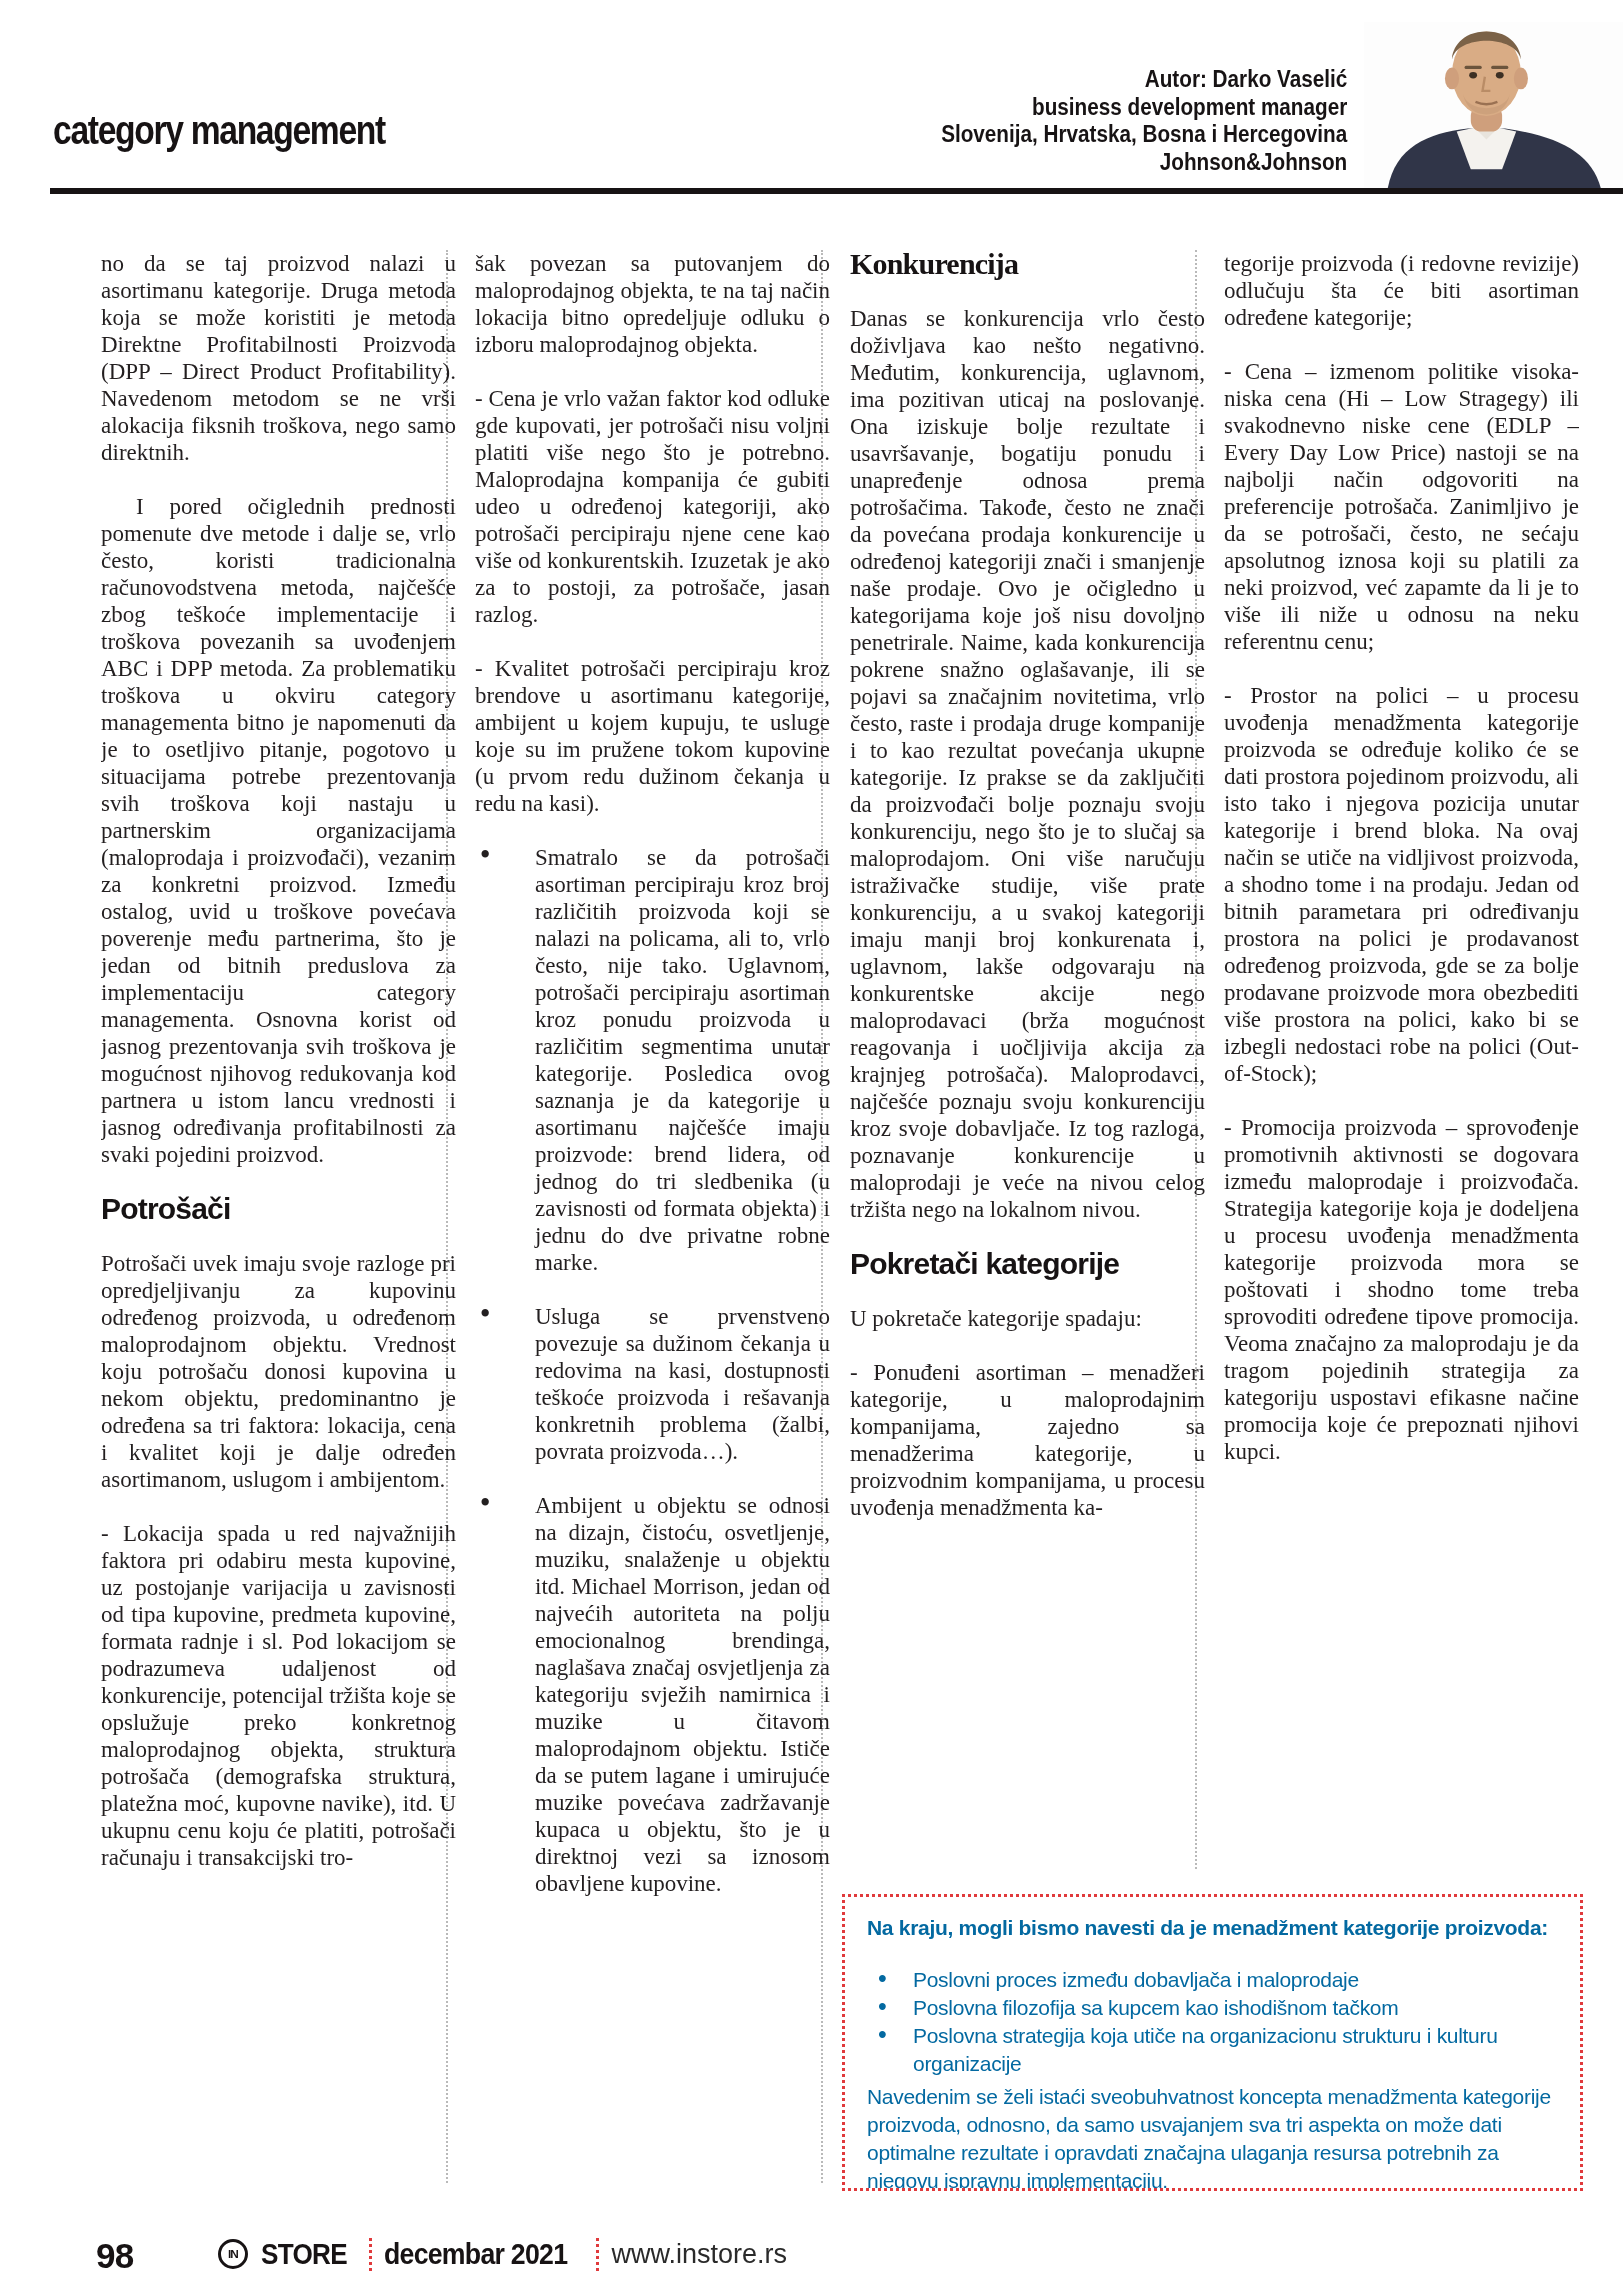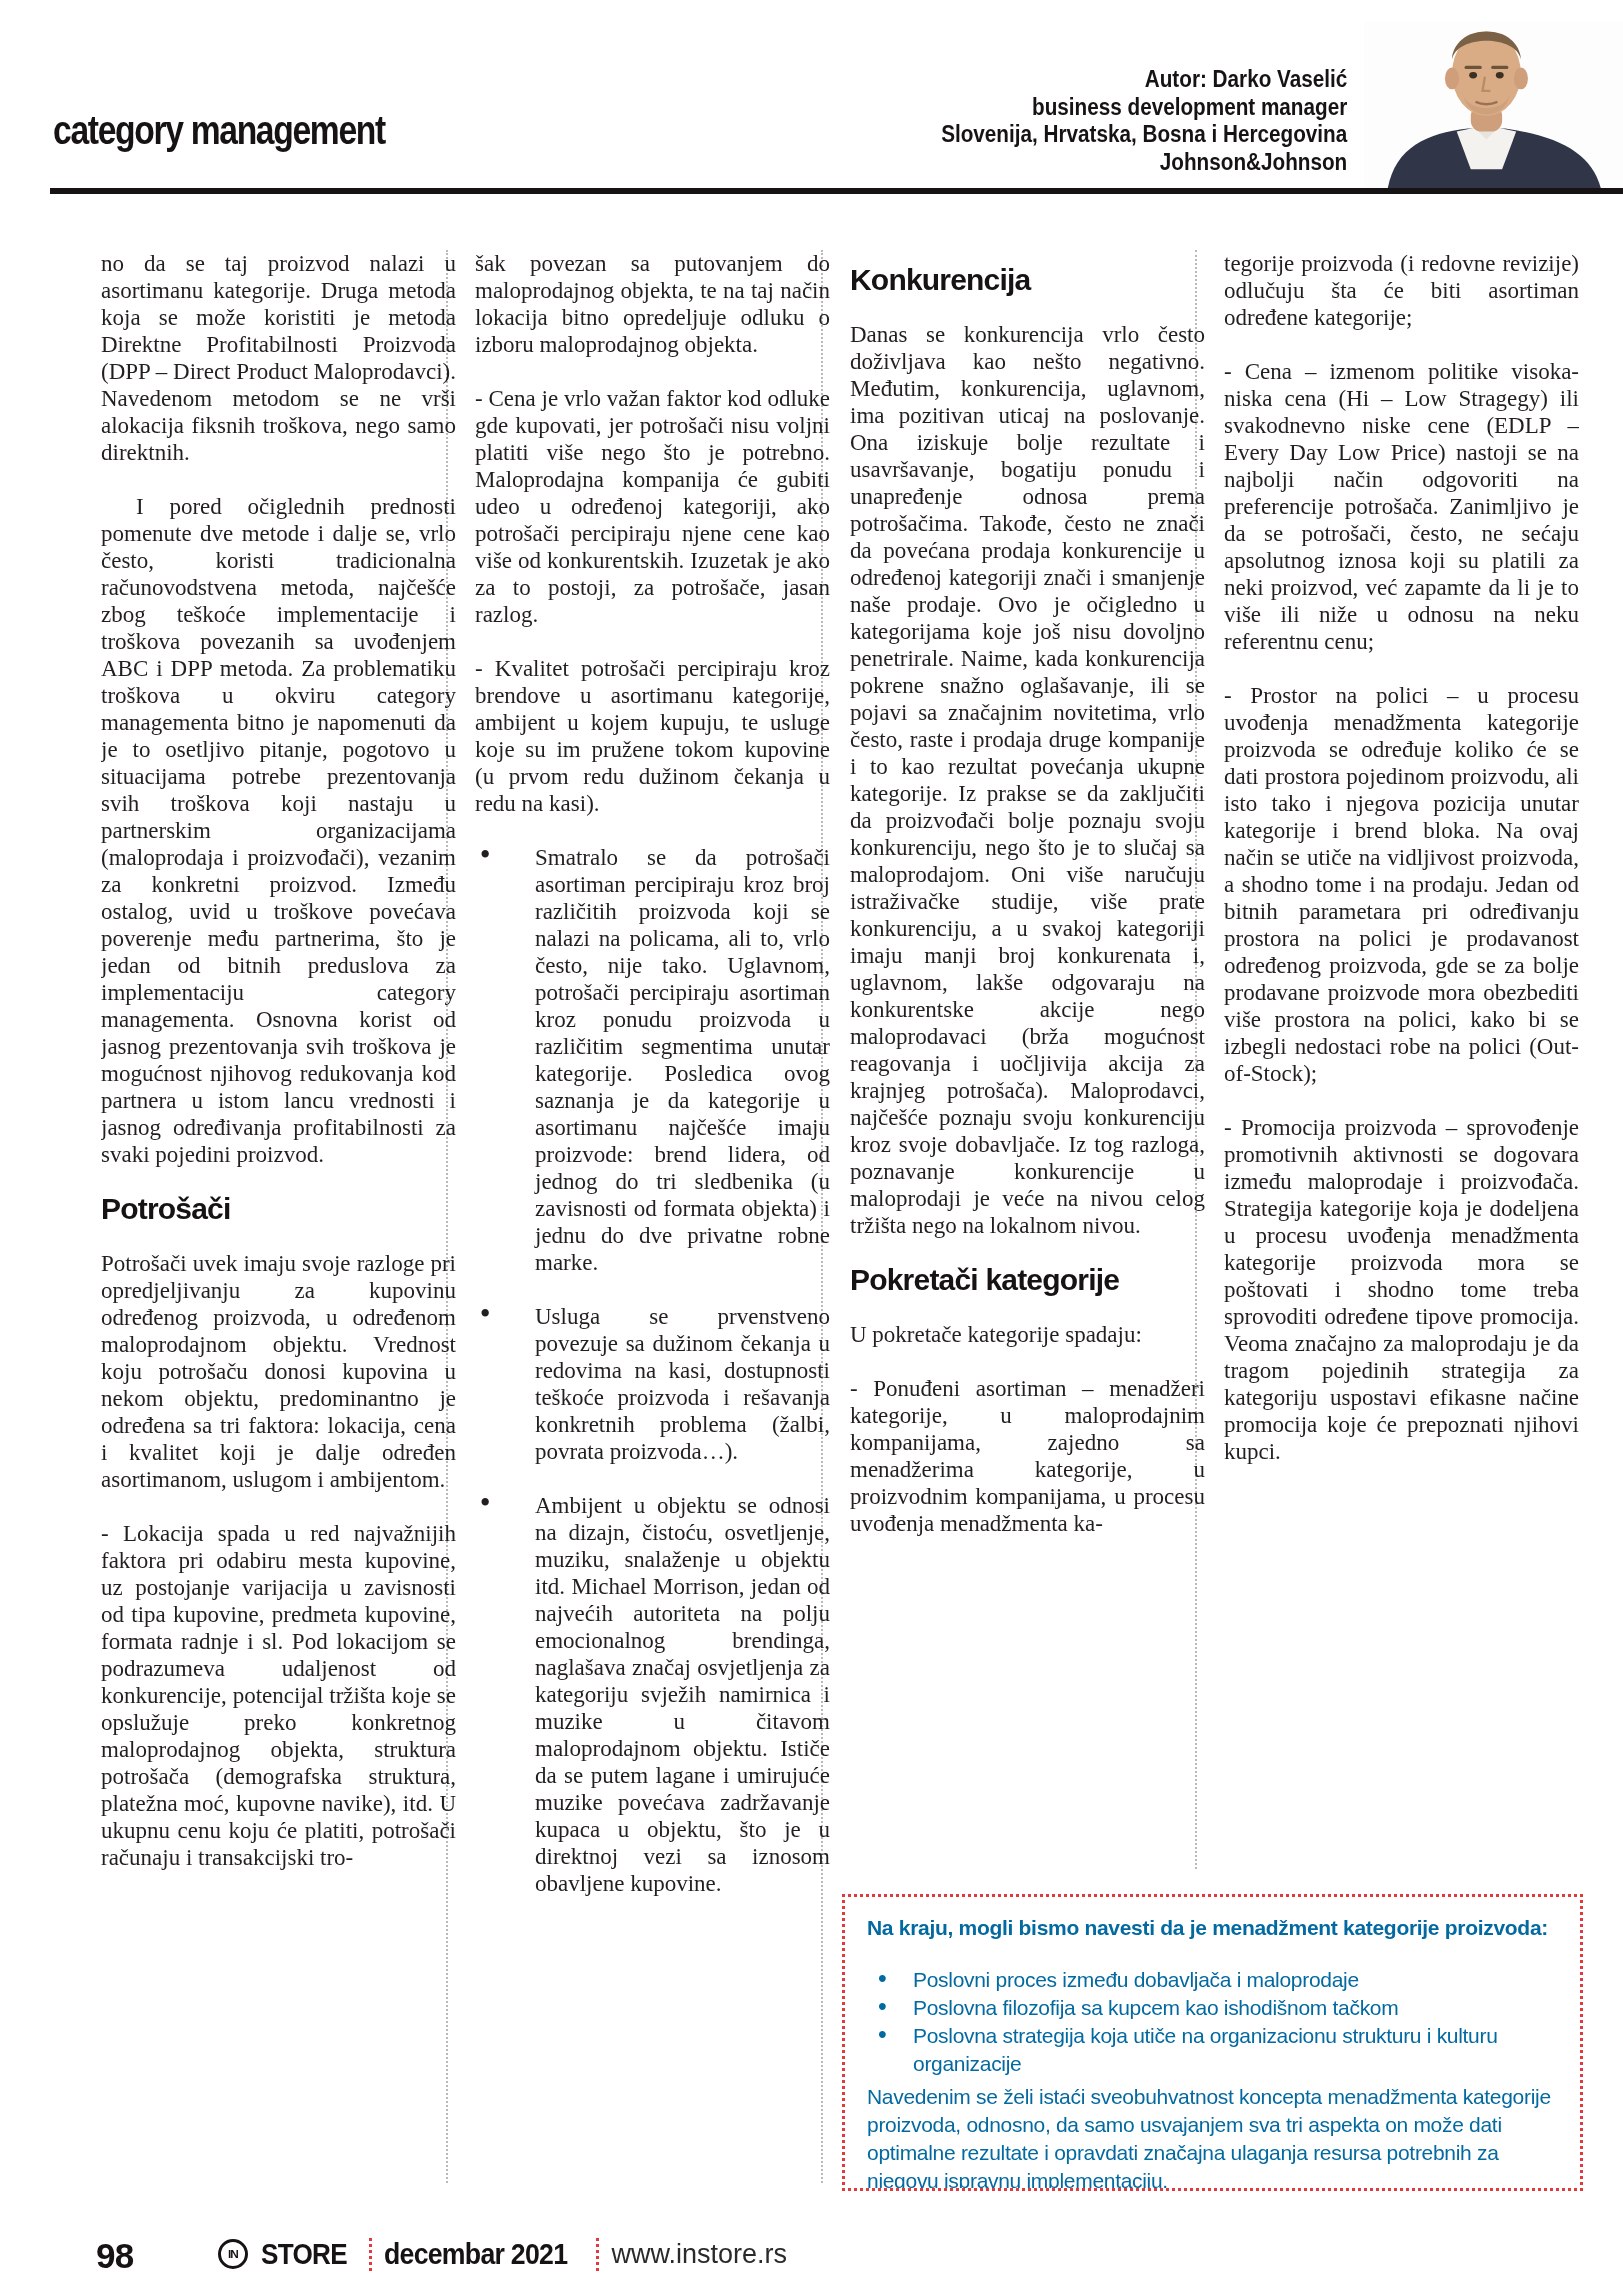--- a/index.html
+++ b/index.html
@@ -101,40 +101,40 @@
     </svg>
   </div>
 
   <div class="header-rule"></div>
 
   <div class="vsep vs1"></div>
   <div class="vsep vs2"></div>
   <div class="vsep vs3"></div>
 
   <div class="col c1">
-    <p>no da se taj proizvod nalazi u asortimanu kategorije. Druga metoda koja se može koristiti je metoda Direktne Profitabilnosti Proizvoda (DPP – Direct Product Maloprodavci). Navedenom metodom se ne vrši alokacija fiksnih troškova, nego samo direktnih.</p>
+    <p>no da se taj proizvod nalazi u asortimanu kategorije. Druga metoda koja se može koristiti je metoda Direktne Profitabilnosti Proizvoda (DPP – Direct Product Profitability). Navedenom metodom se ne vrši alokacija fiksnih troškova, nego samo direktnih.</p>
     <p class="indent">I pored očiglednih prednosti pomenute dve metode i dalje se, vrlo često, koristi tradicionalna računovodstvena metoda, najčešće zbog teškoće implementacije i troškova povezanih sa uvođenjem ABC i DPP metoda. Za problematiku troškova u okviru category managementa bitno je napomenuti da je to osetljivo pitanje, pogotovo u situacijama potrebe prezentovanja svih troškova koji nastaju u partnerskim organizacijama (maloprodaja i proizvođači), vezanim za konkretni proizvod. Između ostalog, uvid u troškove povećava poverenje među partnerima, što je jedan od bitnih preduslova za implementaciju category managementa. Osnovna korist od jasnog prezentovanja svih troškova je mogućnost njihovog redukovanja kod partnera u istom lancu vrednosti i jasnog određivanja profitabilnosti za svaki pojedini proizvod.</p>
     <h2>Potrošači</h2>
     <p>Potrošači uvek imaju svoje razloge pri opredjeljivanju za kupovinu određenog proizvoda, u određenom maloprodajnom objektu. Vrednost koju potrošaču donosi kupovina u nekom objektu, predominantno je određena sa tri faktora: lokacija, cena i kvalitet koji je dalje određen asortimanom, uslugom i ambijentom.</p>
     <p>- Lokacija spada u red najvažnijih faktora pri odabiru mesta kupovine, uz postojanje varijacija u zavisnosti od tipa kupovine, predmeta kupovine, formata radnje i sl. Pod lokacijom se podrazumeva udaljenost od konkurencije, potencijal tržišta koje se opslužuje preko konkretnog maloprodajnog objekta, struktura potrošača (demografska struktura, platežna moć, kupovne navike), itd. U ukupnu cenu koju će platiti, potrošači računaju i transakcijski tro-</p>
   </div>
 
   <div class="col c2">
     <p class="cont">šak povezan sa putovanjem do maloprodajnog objekta, te na taj način lokacija bitno opredeljuje odluku o izboru maloprodajnog objekta.</p>
     <p>- Cena je vrlo važan faktor kod odluke gde kupovati, jer potrošači nisu voljni platiti više nego što je potrebno. Maloprodajna kompanija će gubiti udeo u određenoj kategoriji, ako potrošači percipiraju njene cene kao više od konkurentskih. Izuzetak je ako za to postoji, za potrošače, jasan razlog.</p>
     <p>- Kvalitet potrošači percipiraju kroz brendove u asortimanu kategorije, ambijent u kojem kupuju, te usluge koje su im pružene tokom kupovine (u prvom redu dužinom čekanja u redu na kasi).</p>
     <ul>
       <li>Smatralo se da potrošači asortiman percipiraju kroz broj različitih proizvoda koji se nalazi na policama, ali to, vrlo često, nije tako. Uglavnom, potrošači percipiraju asortiman kroz ponudu proizvoda u različitim segmentima unutar kategorije. Posledica ovog saznanja je da kategorije u asortimanu najčešće imaju proizvode: brend lidera, od jednog do tri sledbenika (u zavisnosti od formata objekta) i jednu do dve privatne robne marke.</li>
       <li>Usluga se prvenstveno povezuje sa dužinom čekanja u redovima na kasi, dostupnosti teškoće proizvoda i rešavanja konkretnih problema (žalbi, povrata proizvoda…).</li>
       <li>Ambijent u objektu se odnosi na dizajn, čistoću, osvetljenje, muziku, snalaženje u objektu itd. Michael Morrison, jedan od najvećih autoriteta na polju emocionalnog brendinga, naglašava značaj osvjetljenja za kategoriju svježih namirnica i muzike u čitavom maloprodajnom objektu. Ističe da se putem lagane i umirujuće muzike povećava zadržavanje kupaca u objektu, što je u direktnoj vezi sa iznosom obavljene kupovine.</li>
     </ul>
   </div>
 
   <div class="col c3">
-    <h2 style="margin-top:16px;">Konkurencija</h2>
+    <h2 style="margin-top:0;font-family:Liberation Serif, serif;">Konkurencija</h2>
     <p>Danas se konkurencija vrlo često doživljava kao nešto negativno. Međutim, konkurencija, uglavnom, ima pozitivan uticaj na poslovanje. Ona iziskuje bolje rezultate i usavršavanje, bogatiju ponudu i unapređenje odnosa prema potrošačima. Takođe, često ne znači da povećana prodaja konkurencije u određenoj kategoriji znači i smanjenje naše prodaje. Ovo je očigledno u kategorijama koje još nisu dovoljno penetrirale. Naime, kada konkurencija pokrene snažno oglašavanje, ili se pojavi sa značajnim novitetima, vrlo često, raste i prodaja druge kompanije i to kao rezultat povećanja ukupne kategorije. Iz prakse se da zaključiti da proizvođači bolje poznaju svoju konkurenciju, nego što je to slučaj sa maloprodajom. Oni više naručuju istraživačke studije, više prate konkurenciju, a u svakoj kategoriji imaju manji broj konkurenata i, uglavnom, lakše odgovaraju na konkurentske akcije nego maloprodavaci (brža mogućnost reagovanja i uočljivija akcija za krajnjeg potrošača). Maloprodavci, najčešće poznaju svoju konkurenciju kroz svoje dobavljače. Iz tog razloga, poznavanje konkurencije u maloprodaji je veće na nivou celog tržišta nego na lokalnom nivou.</p>
     <h2>Pokretači kategorije</h2>
     <p>U pokretače kategorije spadaju:</p>
     <p>- Ponuđeni asortiman – menadžeri kategorije, u maloprodajnim kompanijama, zajedno sa menadžerima kategorije, u proizvodnim kompanijama, u procesu uvođenja menadžmenta ka-</p>
   </div>
 
   <div class="col c4">
     <p class="cont">tegorije proizvoda (i redovne revizije) odlučuju šta će biti asortiman određene kategorije;</p>
     <p>- Cena – izmenom politike visoka-niska cena (Hi – Low Stragegy) ili svakodnevno niske cene (EDLP – Every Day Low Price) nastoji se na najbolji način odgovoriti na preferencije potrošača. Zanimljivo je da se potrošači, često, ne sećaju apsolutnog iznosa koji su platili za neki proizvod, već zapamte da li je to više ili niže u odnosu na neku referentnu cenu;</p>
     <p>- Prostor na polici – u procesu uvođenja menadžmenta kategorije proizvoda se određuje koliko će se dati prostora pojedinom proizvodu, ali isto tako i njegova pozicija unutar kategorije i brend bloka. Na ovaj način se utiče na vidljivost proizvoda, a shodno tome i na prodaju. Jedan od bitnih parametara pri određivanju prostora na polici je prodavanost određenog proizvoda, gde se za bolje prodavane proizvode mora obezbediti više prostora na polici, kako bi se izbegli nedostaci robe na polici (Out-of-Stock);</p>

